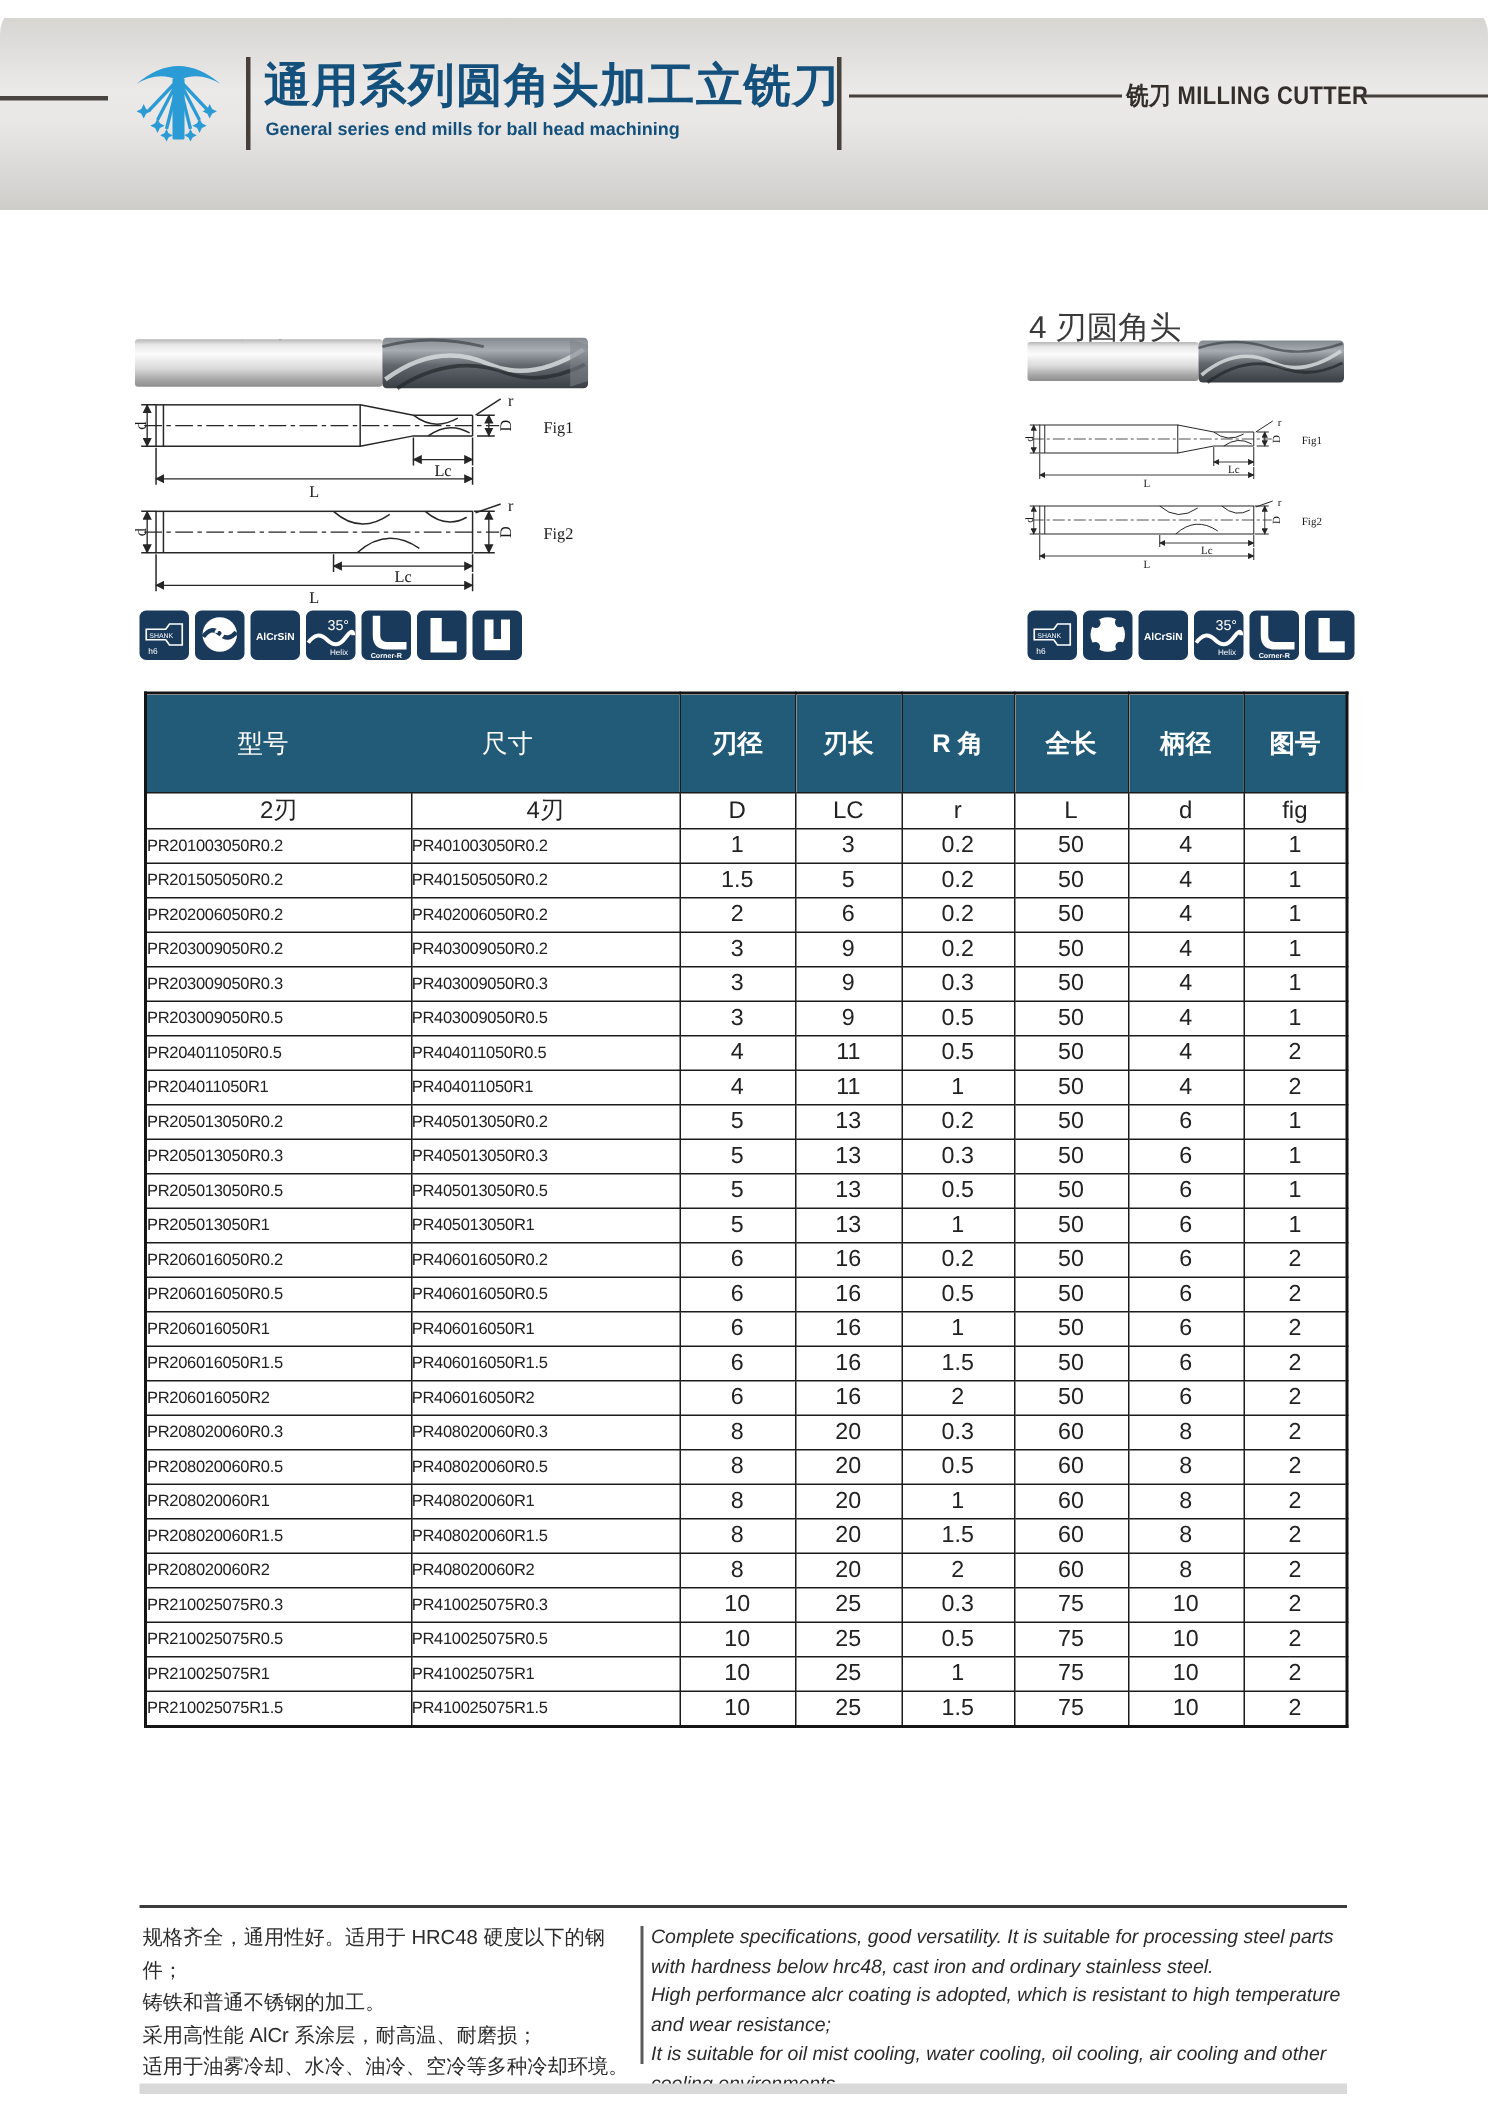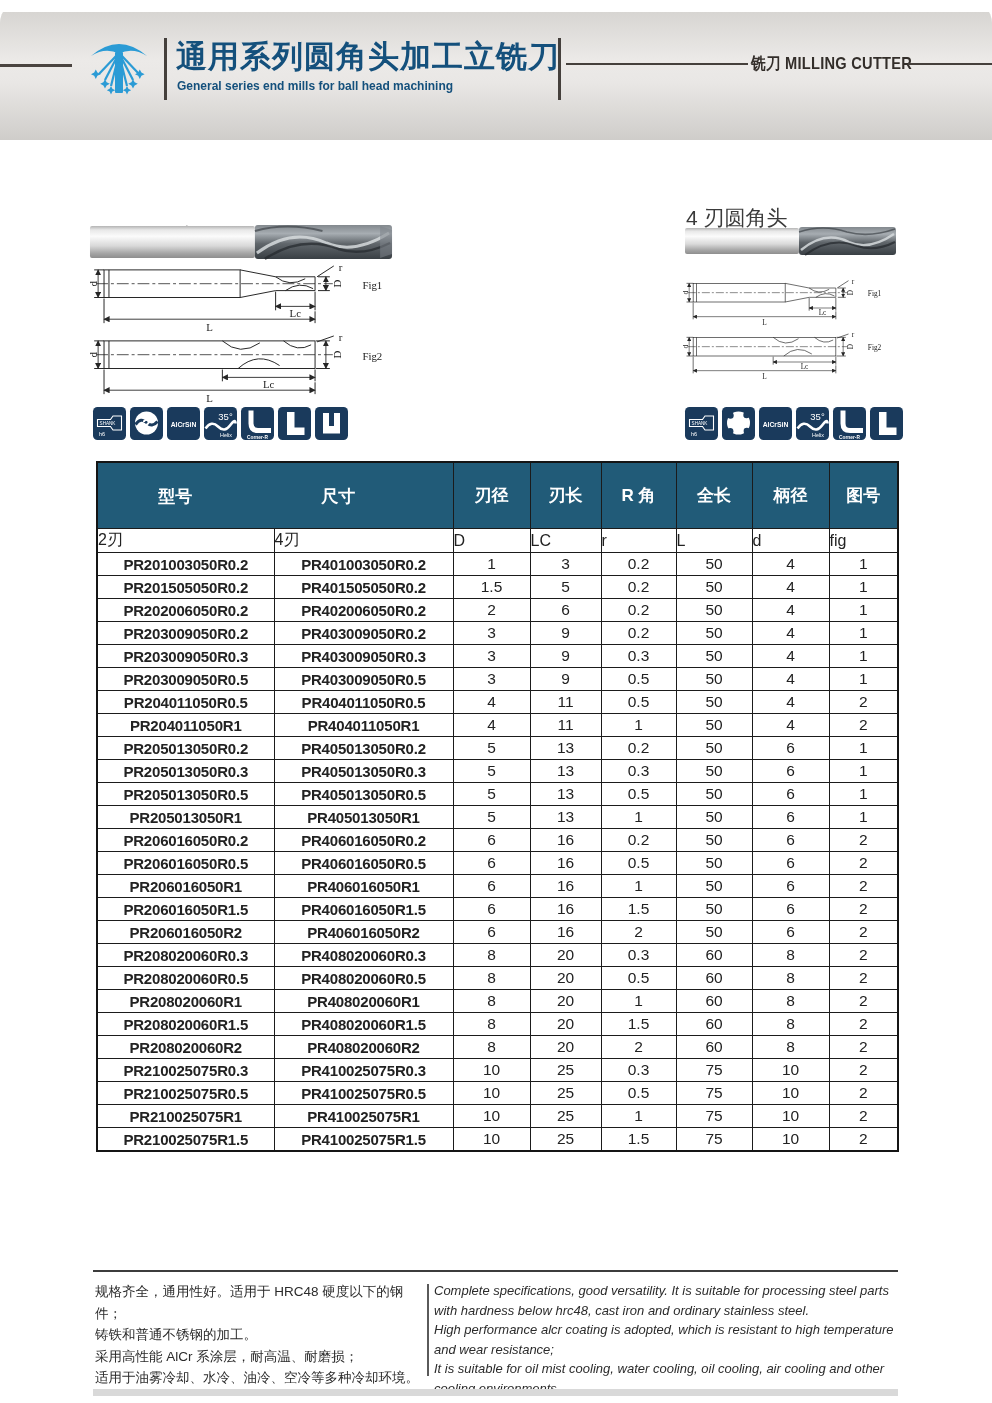--- a/index.html
+++ b/index.html
@@ -22,25 +22,25 @@
   .section-title{font-size:21px;font-weight:400;color:#3a3a3a;white-space:nowrap;margin-top:40px;}
   .badge-row{display:flex;gap:4px;}
   .badge{width:33px;height:33px;background:#1a3a5c;border-radius:4.5px;flex:0 0 auto;}
 
   
   .spec-table{border-collapse:collapse;table-layout:fixed;width:801px;border:2px solid #151515;}
   .spec-table th,.spec-table td{border:1px solid #1b1b1b;padding:0;vertical-align:middle;overflow:hidden;}
   .teal-row th{background:#215b78;color:#fff;font-size:17px;font-weight:600;height:65px;}
   .th-diag{position:relative;background:#215b78;
     background-image:linear-gradient(to top right,rgba(0,0,0,0) 49.7%,#fff 49.7%,#fff 50.4%,rgba(0,0,0,0) 50.4%);}
-  .diag-label{position:absolute;top:50%;transform:translateY(-50%);font-size:17px;font-weight:700;color:#fff;}
+  .diag-label{position:absolute;top:50%;transform:translateY(-50%);font-size:17px;font-weight:400;color:#fff;}
   .diag-model{left:17%;}
   .diag-size{left:63%;}
-  .sub-row td{height:23px;font-size:16px;background:#fff;}
-  .cell-model{height:22px;font-size:15px;text-align:center;padding-left:3px;letter-spacing:-.2px;white-space:nowrap;font-weight:bold;}
+  .sub-row td{height:23px;font-size:16px;text-align:center;background:#fff;}
+  .cell-model{height:22px;font-size:11px;text-align:left;padding-left:3px;letter-spacing:-.2px;white-space:nowrap;}
   .cell-num{height:22px;font-size:15.5px;text-align:center;}
 
   
   .notes-rule{left:93px;top:1270px;width:805px;height:2px;background:#3c3c3c;}
   .notes{font-size:13.5px;line-height:1.6;color:#2b2b2b;white-space:pre-line;}
   .notes-cn{left:95px;top:1281px;width:332px;}
   .notes-en{left:434px;top:1281px;width:505px;font-size:13px;line-height:1.5;font-style:italic;}
   .notes-divider{left:427px;top:1284px;width:2px;height:92px;background:#5a5a5a;}
   .footer-bar{left:93px;top:1389px;width:805px;height:7px;background:#d9d9d9;}
 

